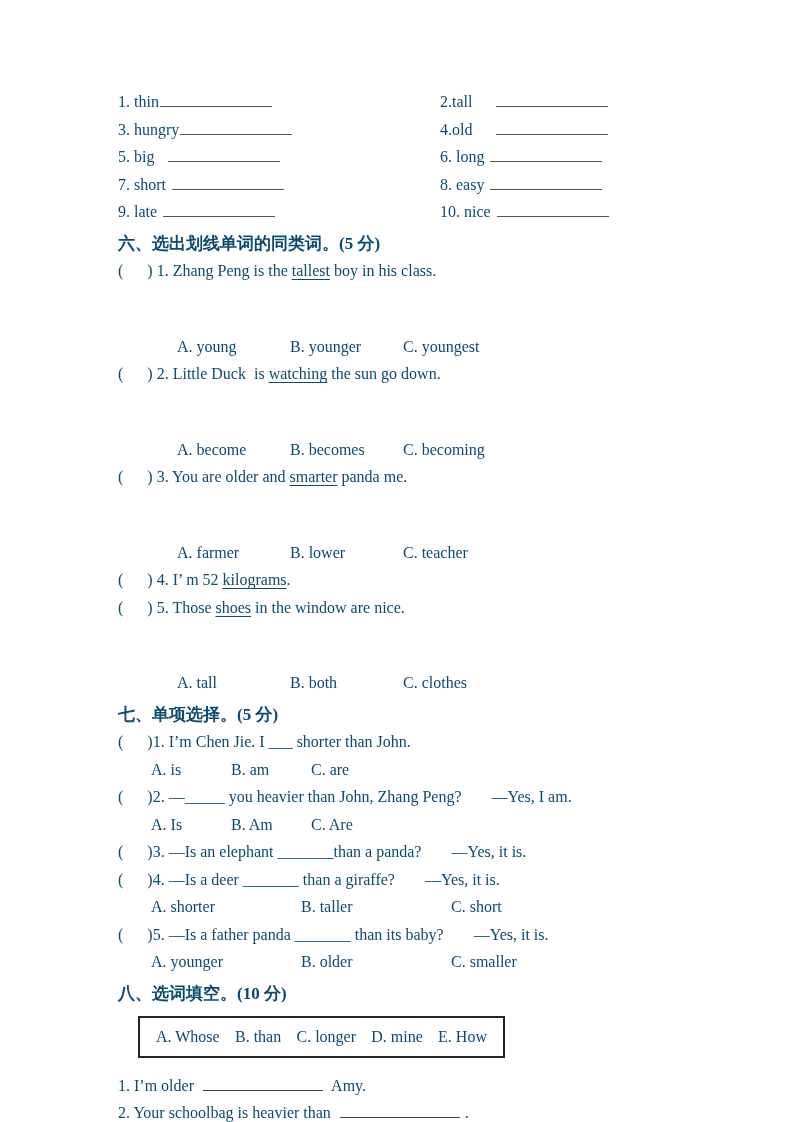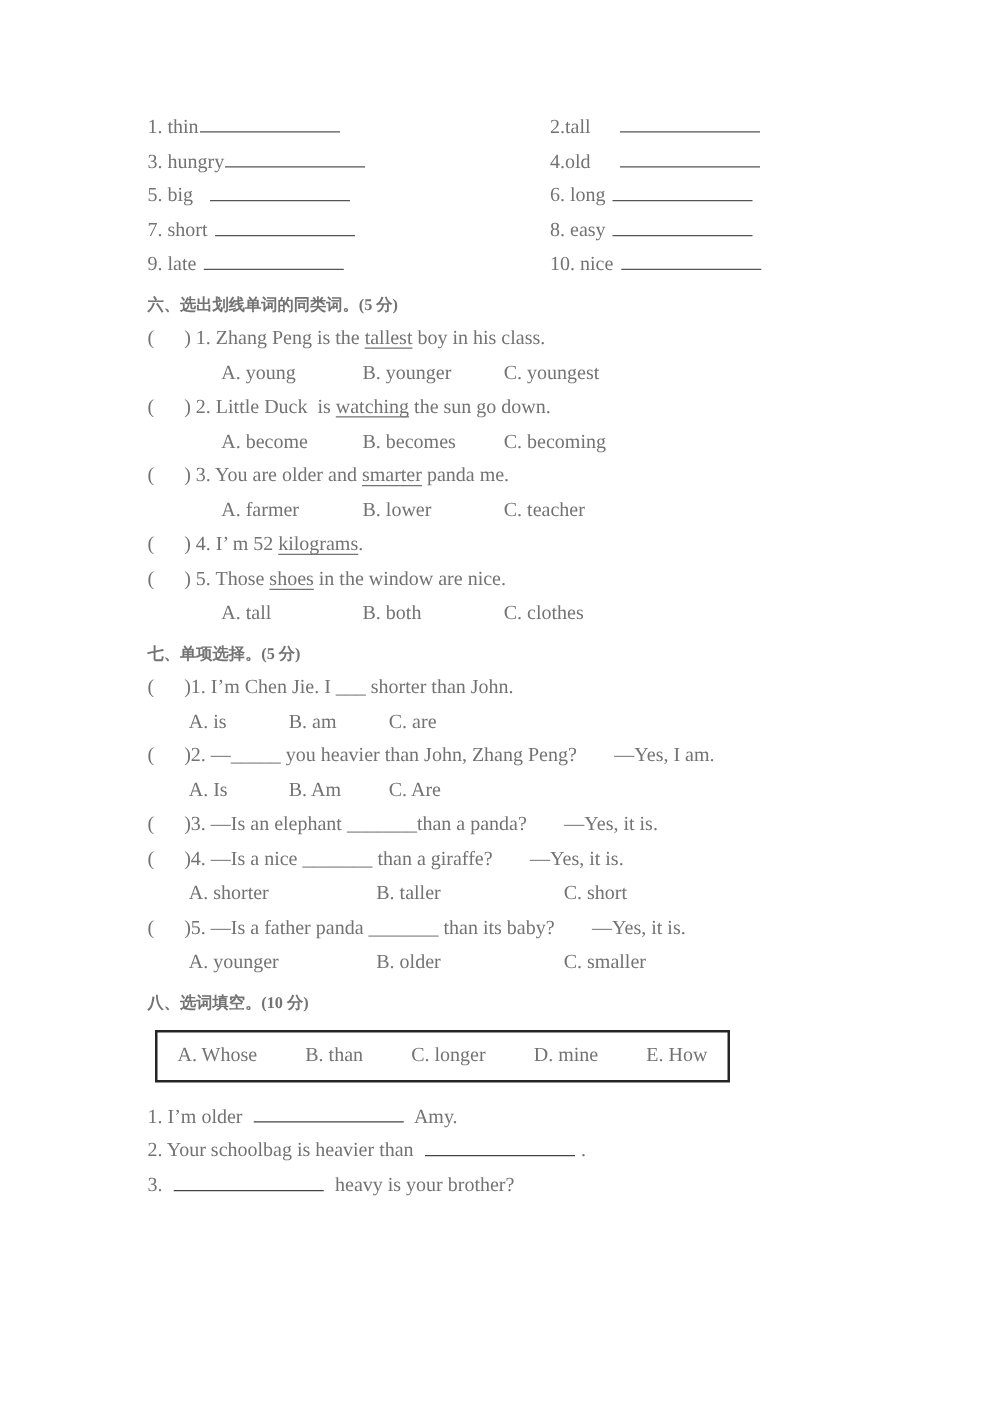--- a/index.html
+++ b/index.html
@@ -4,21 +4,21 @@
 <style>
   * { box-sizing: border-box; }
   html, body { margin: 0; padding: 0; background: #ffffff; }
   .page {
     position: relative;
     width: 793px;
     height: 1122px;
     background: #ffffff;
     overflow: hidden;
     font-family: "Liberation Serif", "DejaVu Serif", serif;
-    color: #737373;
+    color: #0c4a6e;
     text-decoration: underline;
   }
   .content {
     position: absolute;
     left: 118px;
     top: 88px;
     width: 566px;
     font-size: 16px;
     line-height: 27.5px;
   }
@@ -36,40 +36,40 @@
     border-bottom: 1px solid #555;
     vertical-align: baseline;
   }
   .g0 { margin-left: 1px; }
   .g1 { margin-left: 6px; }
   .g2 { margin-left: 14px; }
   .g3 { margin-left: 24px; }
 
   
   .sec {
-    font-size: 13px;
+    font-size: 17px;
     font-weight: 700;
     margin: 4px 0 0 0;
     line-height: 27.5px;
     white-space: pre-wrap;
   }
 
   
   .qline { white-space: pre-wrap; }
   .ans { margin-left: 30px; white-space: pre-wrap; text-align: right; }
-  .opts6 { padding-left: 59px; }
+  .opts6 { padding-left: 59px; margin-top: 48px; }
   .opts6 .o { display: inline-block; min-width: 113px; white-space: pre-wrap; }
   .opts7 { padding-left: 33px; }
   .opts7 .o { display: inline-block; min-width: 80px; white-space: pre-wrap; }
   .opts7.wide .o { min-width: 150px; }
 
   
   .bank {
-    width: 460px;
-    margin: 9px 0 14px 6px;
+    width: 367px;
+    margin: 9px 0 14px 20px;
     padding: 5px 16px;
     border: 2px solid #252525;
     display: flex;
     justify-content: space-between;
   }
   .bank .o { white-space: pre-wrap; }
 
   
   .fill { white-space: pre-wrap; }
   .fblank {
@@ -132,21 +132,21 @@
 
     <div>
       <div class="qline"><span class="t">(      )1. </span><span class="t">I’m Chen Jie. I ___ shorter than John.</span></div>
       <div class="opts7"><span class="o">A. is</span><span class="o">B. am</span><span class="o">C. are</span></div>
 
       <div class="qline"><span class="t">(      )2. </span><span class="t">—_____ you heavier than John, Zhang Peng?</span><span class="ans">—Yes, I am.</span></div>
       <div class="opts7"><span class="o">A. Is</span><span class="o">B. Am</span><span class="o">C. Are</span></div>
 
       <div class="qline"><span class="t">(      )3. </span><span class="t">—Is an elephant _______than a panda?</span><span class="ans">—Yes, it is.</span></div>
 
-      <div class="qline"><span class="t">(      )4. </span><span class="t">—Is a nice _______ than a giraffe?</span><span class="ans">—Yes, it is.</span></div>
+      <div class="qline"><span class="t">(      )4. </span><span class="t">—Is a deer _______ than a giraffe?</span><span class="ans">—Yes, it is.</span></div>
       <div class="opts7 wide"><span class="o">A. shorter</span><span class="o">B. taller</span><span class="o">C. short</span></div>
 
       <div class="qline"><span class="t">(      )5. </span><span class="t">—Is a father panda _______ than its baby?</span><span class="ans">—Yes, it is.</span></div>
       <div class="opts7 wide"><span class="o">A. younger</span><span class="o">B. older</span><span class="o">C. smaller</span></div>
     </div>
 
     <div class="sec">八、选词填空。(10 分)</div>
 
     <div class="bank">
       <span class="o">A. Whose</span>

